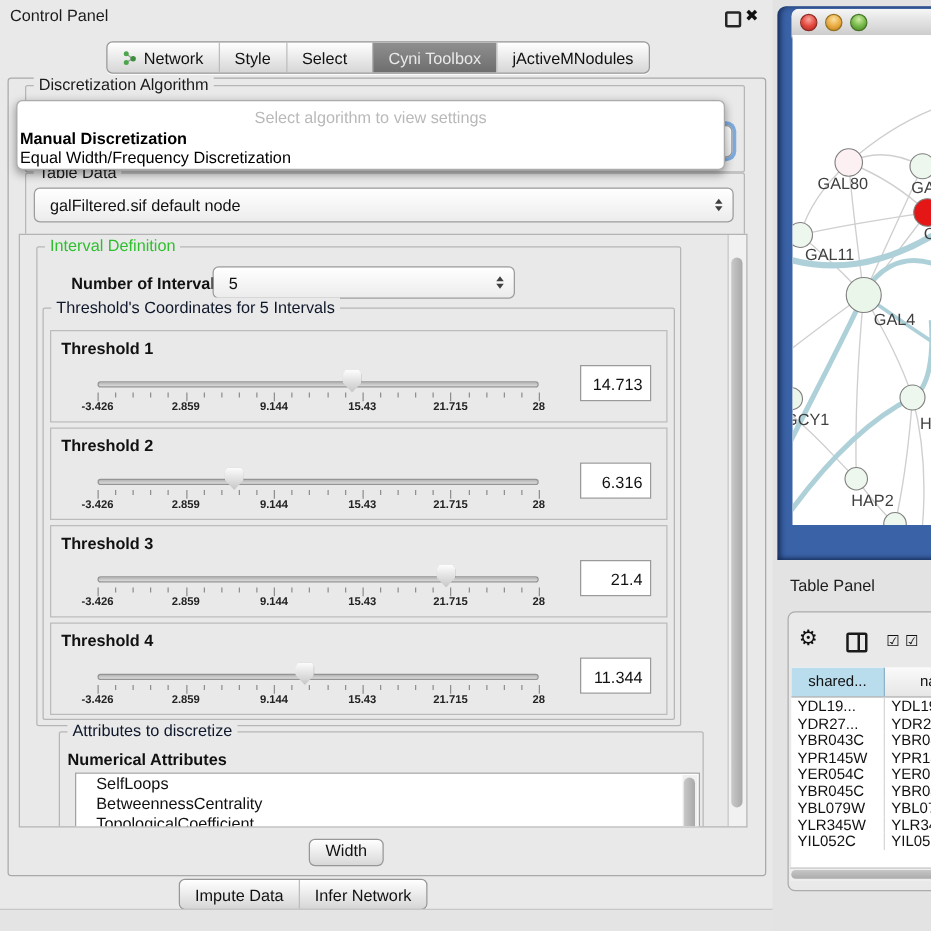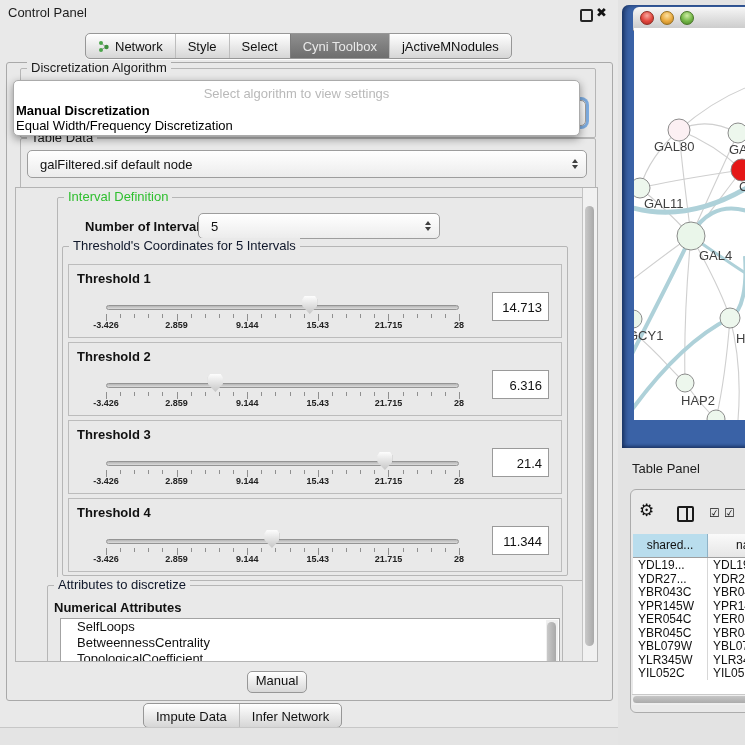--- a/index.html
+++ b/index.html
@@ -10,21 +10,21 @@
   
   .cp{position:absolute;left:0;top:0;width:618px;height:745px;background:#e9e9e9;}
   .cp-title{position:absolute;left:8px;top:5px;font-size:13px;color:#1c1c1c;}
   .float-btn{position:absolute;left:580px;top:9px;width:9px;height:9px;border:2px solid #262626;border-radius:2px;background:transparent;}
   .close-btn{position:absolute;left:596px;top:5px;font-size:13px;font-weight:bold;color:#111;}
 
   .seg{position:absolute;display:flex;height:24px;border:1px solid #979797;border-radius:5px;overflow:hidden;
        background:linear-gradient(#ffffff,#d6d6d6);box-shadow:0 1px 0 rgba(255,255,255,.8);}
   .seg-item{display:flex;align-items:center;gap:5px;padding:12px 12px;font-size:13px;color:#111;border-left:1px solid #bdbdbd;white-space:nowrap;}
   .seg-item:first-child{border-left:none;}
-  .seg-item.active{background:linear-gradient(#8f8f8f,#6e6e6e);color:#e9e9e9;border-left-color:#7c7c7c;}
+  .seg-item.active{background:linear-gradient(#8f8f8f,#6e6e6e);color:#e9e9e9;border-left-color:#7c7c7c;margin-left:8px;}
 
   .content-panel{position:absolute;left:6px;top:62px;width:605px;height:637px;border:1px solid #a9a9a9;border-radius:3px;background:#e9e9e9;}
 
   .groupbox{position:absolute;border:1px solid #b6b6b6;border-radius:2px;}
   .gb-title{position:absolute;top:-9px;left:6px;background:#e9e9e9;padding:0 4px;font-size:13px;color:#1a1a1a;white-space:nowrap;}
   .gb-title.green{color:#2ebf2e;}
   .gb-title.blue{color:#0f172a;}
 
   .combo{position:absolute;background:linear-gradient(#ffffff,#ececec);border:1px solid #9d9d9d;border-radius:5px;
          font-size:13px;color:#111;line-height:26px;padding-left:12px;box-sizing:border-box;}
@@ -265,21 +265,21 @@
     <div class="popup">
       <div class="popup-hint">Select algorithm to view settings</div>
       <div id="popup-opts">
           <div class="popup-opt" style="top: 22px; font-weight: bold;">Manual Discretization</div>
           <div class="popup-opt" style="top: 37px;">Equal Width/Frequency Discretization</div>
         </div>
     </div>
 
     <div class="viewport">
 
-      <div class="groupbox" style="left:41px;top:9px;width:514px;height:382px;padding-left:24px;">
+      <div class="groupbox" style="left:13px;top:9px;width:514px;height:382px;">
         <div class="gb-title green">Interval Definition</div>
         <div class="label-bold" style="left:27px;top:21px;">Number of Intervals</div>
         <div class="combo" style="left:140px;top:15px;width:242px;height:26px;">
           <span>5</span>
           <div class="stepper">
               <div class="tri-up"></div>
               <div class="tri-down"></div>
             </div>
         </div>
 
@@ -453,21 +453,21 @@
             <div class="sb-thumb" style="left:1px;top:2px;width:9px;height:56px;"></div>
           </div>
         </div>
       </div>
 
       <div class="sb-v" style="right:0;top:0;width:14px;height:473px;">
         <div class="sb-thumb" style="left:2px;top:18px;width:9px;height:440px;"></div>
       </div>
     </div>
 
-    <div class="btn" style="left:247px;top:671px;width:58px;height:20px;">Manual</div>
+    <div class="btn" style="left:247px;top:671px;width:58px;height:20px;">Width</div>
 
     <div id="bottom-tabs" class="seg" style="left:143px;top:703px;height:23px;">
         <div class="seg-item">
           <span>Impute Data</span>
         </div>
         <div class="seg-item">
           <span>Infer Network</span>
         </div>
       </div>
     <div class="bottom-line"></div>

